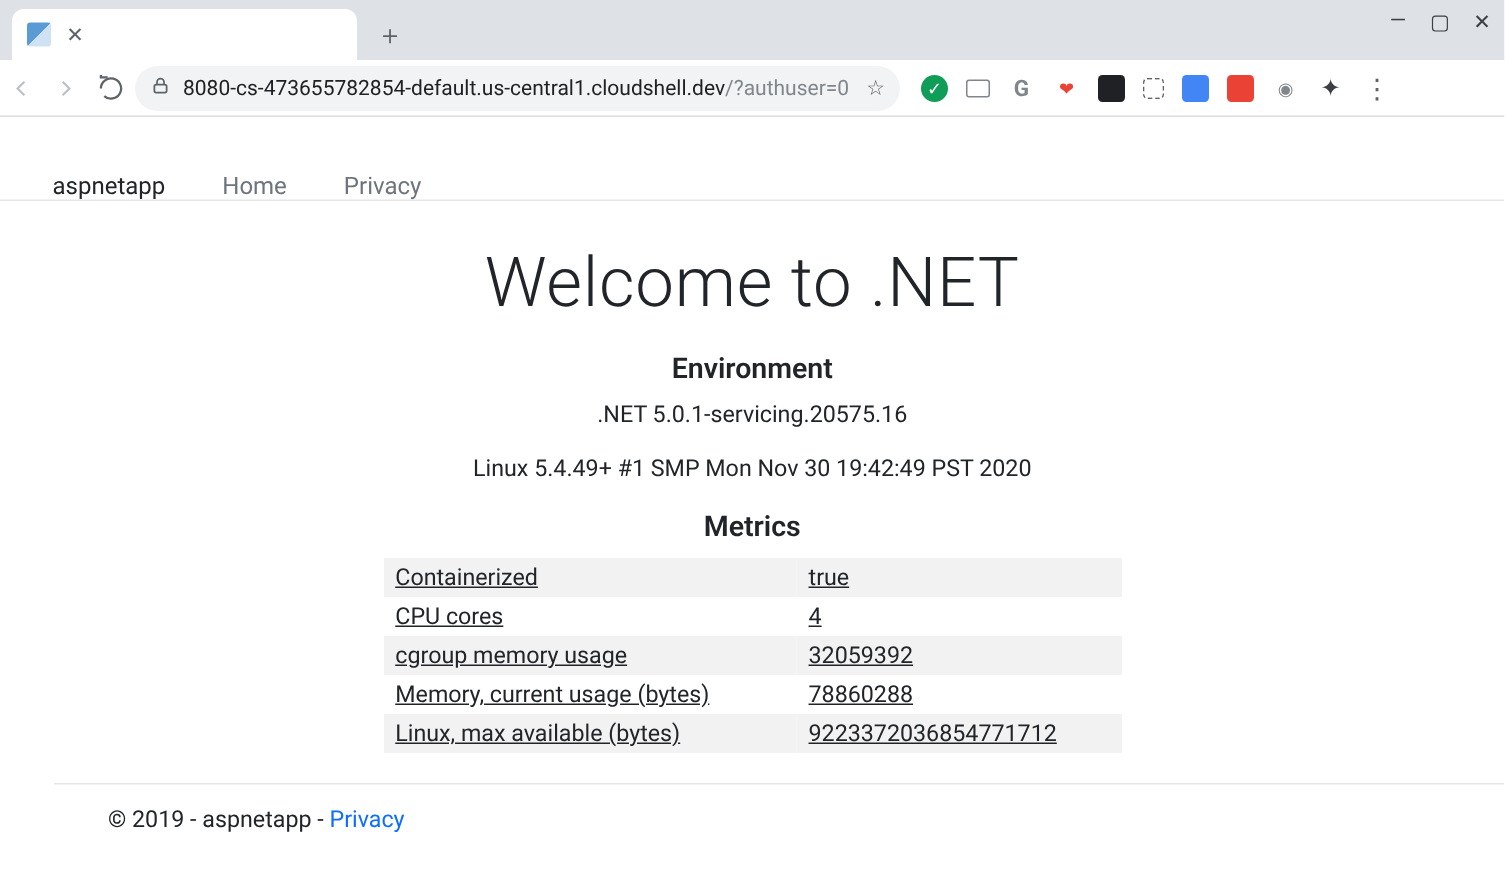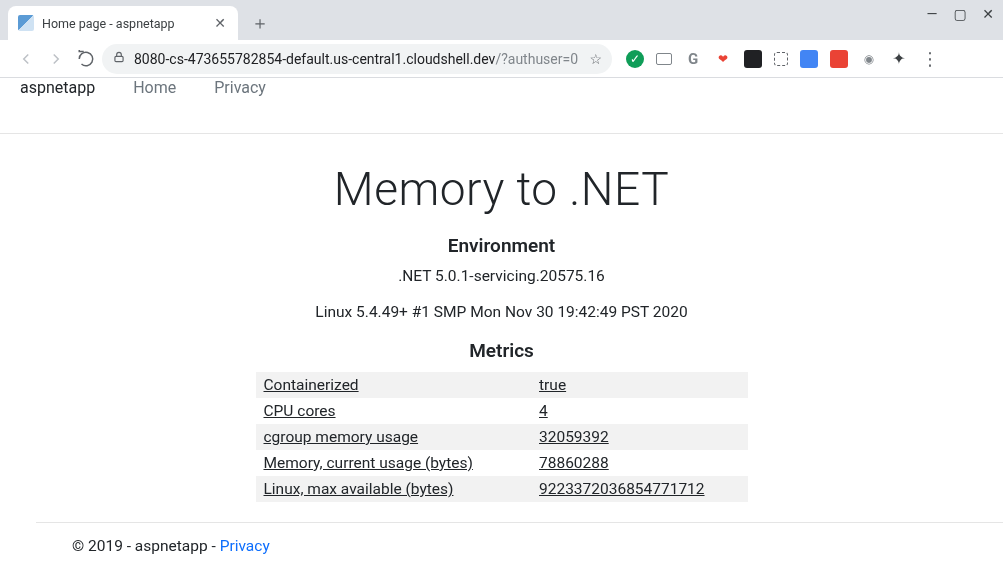--- a/index.html
+++ b/index.html
@@ -10,21 +10,21 @@
   .titlebar { height: 40px; background: #dee1e6; display: flex; align-items: flex-end; padding-left: 8px; position: relative; }
   .tab { height: 34px; background: #fff; border-radius: 8px 8px 0 0; display: flex; align-items: center; padding: 0 10px 0 10px; gap: 8px; min-width: 230px; position: relative; }
   .tab .favicon { width: 16px; height: 16px; background: linear-gradient(135deg,#5b9bd5 50%,#cfe2f3 50%); border-radius: 2px; }
   .tab .title { font-size: 12.5px; color: #3c4043; white-space: nowrap; overflow: hidden; text-overflow: ellipsis; flex: 1; }
   .tab .close { width: 16px; height: 16px; display: flex; align-items: center; justify-content: center; color: #5f6368; font-size: 14px; border-radius: 50%; }
   .newtab { width: 28px; height: 28px; display: flex; align-items: center; justify-content: center; margin-left: 8px; margin-bottom: 3px; color: #5f6368; font-size: 18px; border-radius: 50%; }
   .win-controls { position: absolute; right: 8px; top: 6px; display: flex; gap: 14px; color: #3c4043; }
   .win-controls span { width: 14px; text-align: center; font-size: 14px; }
 
   
-  .toolbar { height: 38px; background: #fff; border-bottom: 1px solid #dadce0; display: flex; align-items: center; padding: 0 12px; gap: 2px; }
+  .toolbar { height: 38px; background: #fff; border-bottom: 1px solid #dadce0; display: flex; align-items: center; padding: 0 0; gap: 2px; }
   .tool-btn { width: 28px; height: 28px; display: flex; align-items: center; justify-content: center; color: #5f6368; border-radius: 50%; }
   .tool-btn.disabled { color: #bdc1c6; }
   .omnibox { flex: 0 0 auto; width: 510px; height: 30px; background: #f1f3f4; border-radius: 15px; display: flex; align-items: center; padding: 0 10px; gap: 8px; font-size: 14px; color: #202124; }
   .omnibox .lock { color: #5f6368; font-size: 13px; }
   .omnibox .url { white-space: nowrap; overflow: hidden; }
   .omnibox .url .dim { color: #80868b; }
   .omnibox .star { margin-left: auto; color: #5f6368; }
   .ext-row { display: flex; align-items: center; gap: 12px; margin-left: 12px; }
   .ext { width: 18px; height: 18px; border-radius: 3px; display:flex; align-items:center; justify-content:center; font-size:12px; color:#fff; }
   .ext.green  { background: #0f9d58; border-radius:50%; }
@@ -34,21 +34,21 @@
   .ext.dots4  { background:#202124; }
   .ext.full   { border:1.5px dashed #5f6368; background:transparent; width:14px; height:14px; }
   .ext.blue   { background:#4285f4; }
   .ext.red    { background:#ea4335; }
   .ext.sun    { background:transparent; color:#80868b; }
   .ext.puzzle { background:transparent; color:#3c4043; font-size:16px; }
   .menu-dots  { color:#5f6368; font-size:18px; width:20px; text-align:center; }
 
   
   .page { height: calc(585px - 40px - 38px); overflow: auto; }
-  .navbar { height: 56px; border-bottom: 1px solid #e5e5e5; display: flex; align-items: flex-start; padding: 0 20px; gap: 20px; font-size: 16px; }
+  .navbar { height: 56px; border-bottom: 1px solid #e5e5e5; display: flex; align-items: flex-end; padding: 0 35px; gap: 20px; font-size: 16px; }
   .brand { color: #212529; }
   .navlink { color: #6c757d; text-decoration: none; margin-left: 18px; }
 
   .container { max-width: 1003px; padding: 0 36px; }
   h1.welcome { font-weight: 300; font-size: 46px; text-align: center; margin: 28px 0 18px; color: #212529; letter-spacing: 0.5px; }
   h4.section { font-weight: 600; font-size: 19px; text-align: center; margin: 0 0 10px; color: #212529; }
   p.envline  { text-align: center; font-size: 15.5px; color: #212529; margin: 4px 0 18px; }
 
   table.metrics { width: 492px; margin: 0 auto 20px; border-collapse: collapse; font-size: 15.5px; color:#212529; }
   table.metrics tr:nth-child(odd) { background: #f2f2f2; }
@@ -59,21 +59,20 @@
   footer a { color: #0d6efd; text-decoration: none; }
 
   svg.icon { width: 18px; height: 18px; stroke: currentColor; fill: none; stroke-width: 2; }
 </style>
 </head>
 <body>
 
 <div class="titlebar">
   <div class="tab">
     <span class="favicon"></span>
-    <span class="title">Home page - aspnetapp</span>
     <span class="close">✕</span>
   </div>
   <div class="newtab">＋</div>
   <div class="win-controls">
     <span>—</span>
     <span>▢</span>
     <span>✕</span>
   </div>
 </div>
 
@@ -122,21 +121,21 @@
 </div>
 
 <div class="page">
   <div class="navbar">
     <a class="brand">aspnetapp</a>
     <a class="navlink">Home</a>
     <a class="navlink">Privacy</a>
   </div>
 
   <div class="container">
-    <h1 class="welcome">Memory to .NET</h1>
+    <h1 class="welcome">Welcome to .NET</h1>
 
     <h4 class="section">Environment</h4>
     <p class="envline">.NET 5.0.1-servicing.20575.16</p>
     <p class="envline">Linux 5.4.49+ #1 SMP Mon Nov 30 19:42:49 PST 2020</p>
 
     <h4 class="section">Metrics</h4>
     <table class="metrics">
       <tbody>
           <tr>
         <td>Containerized</td>

